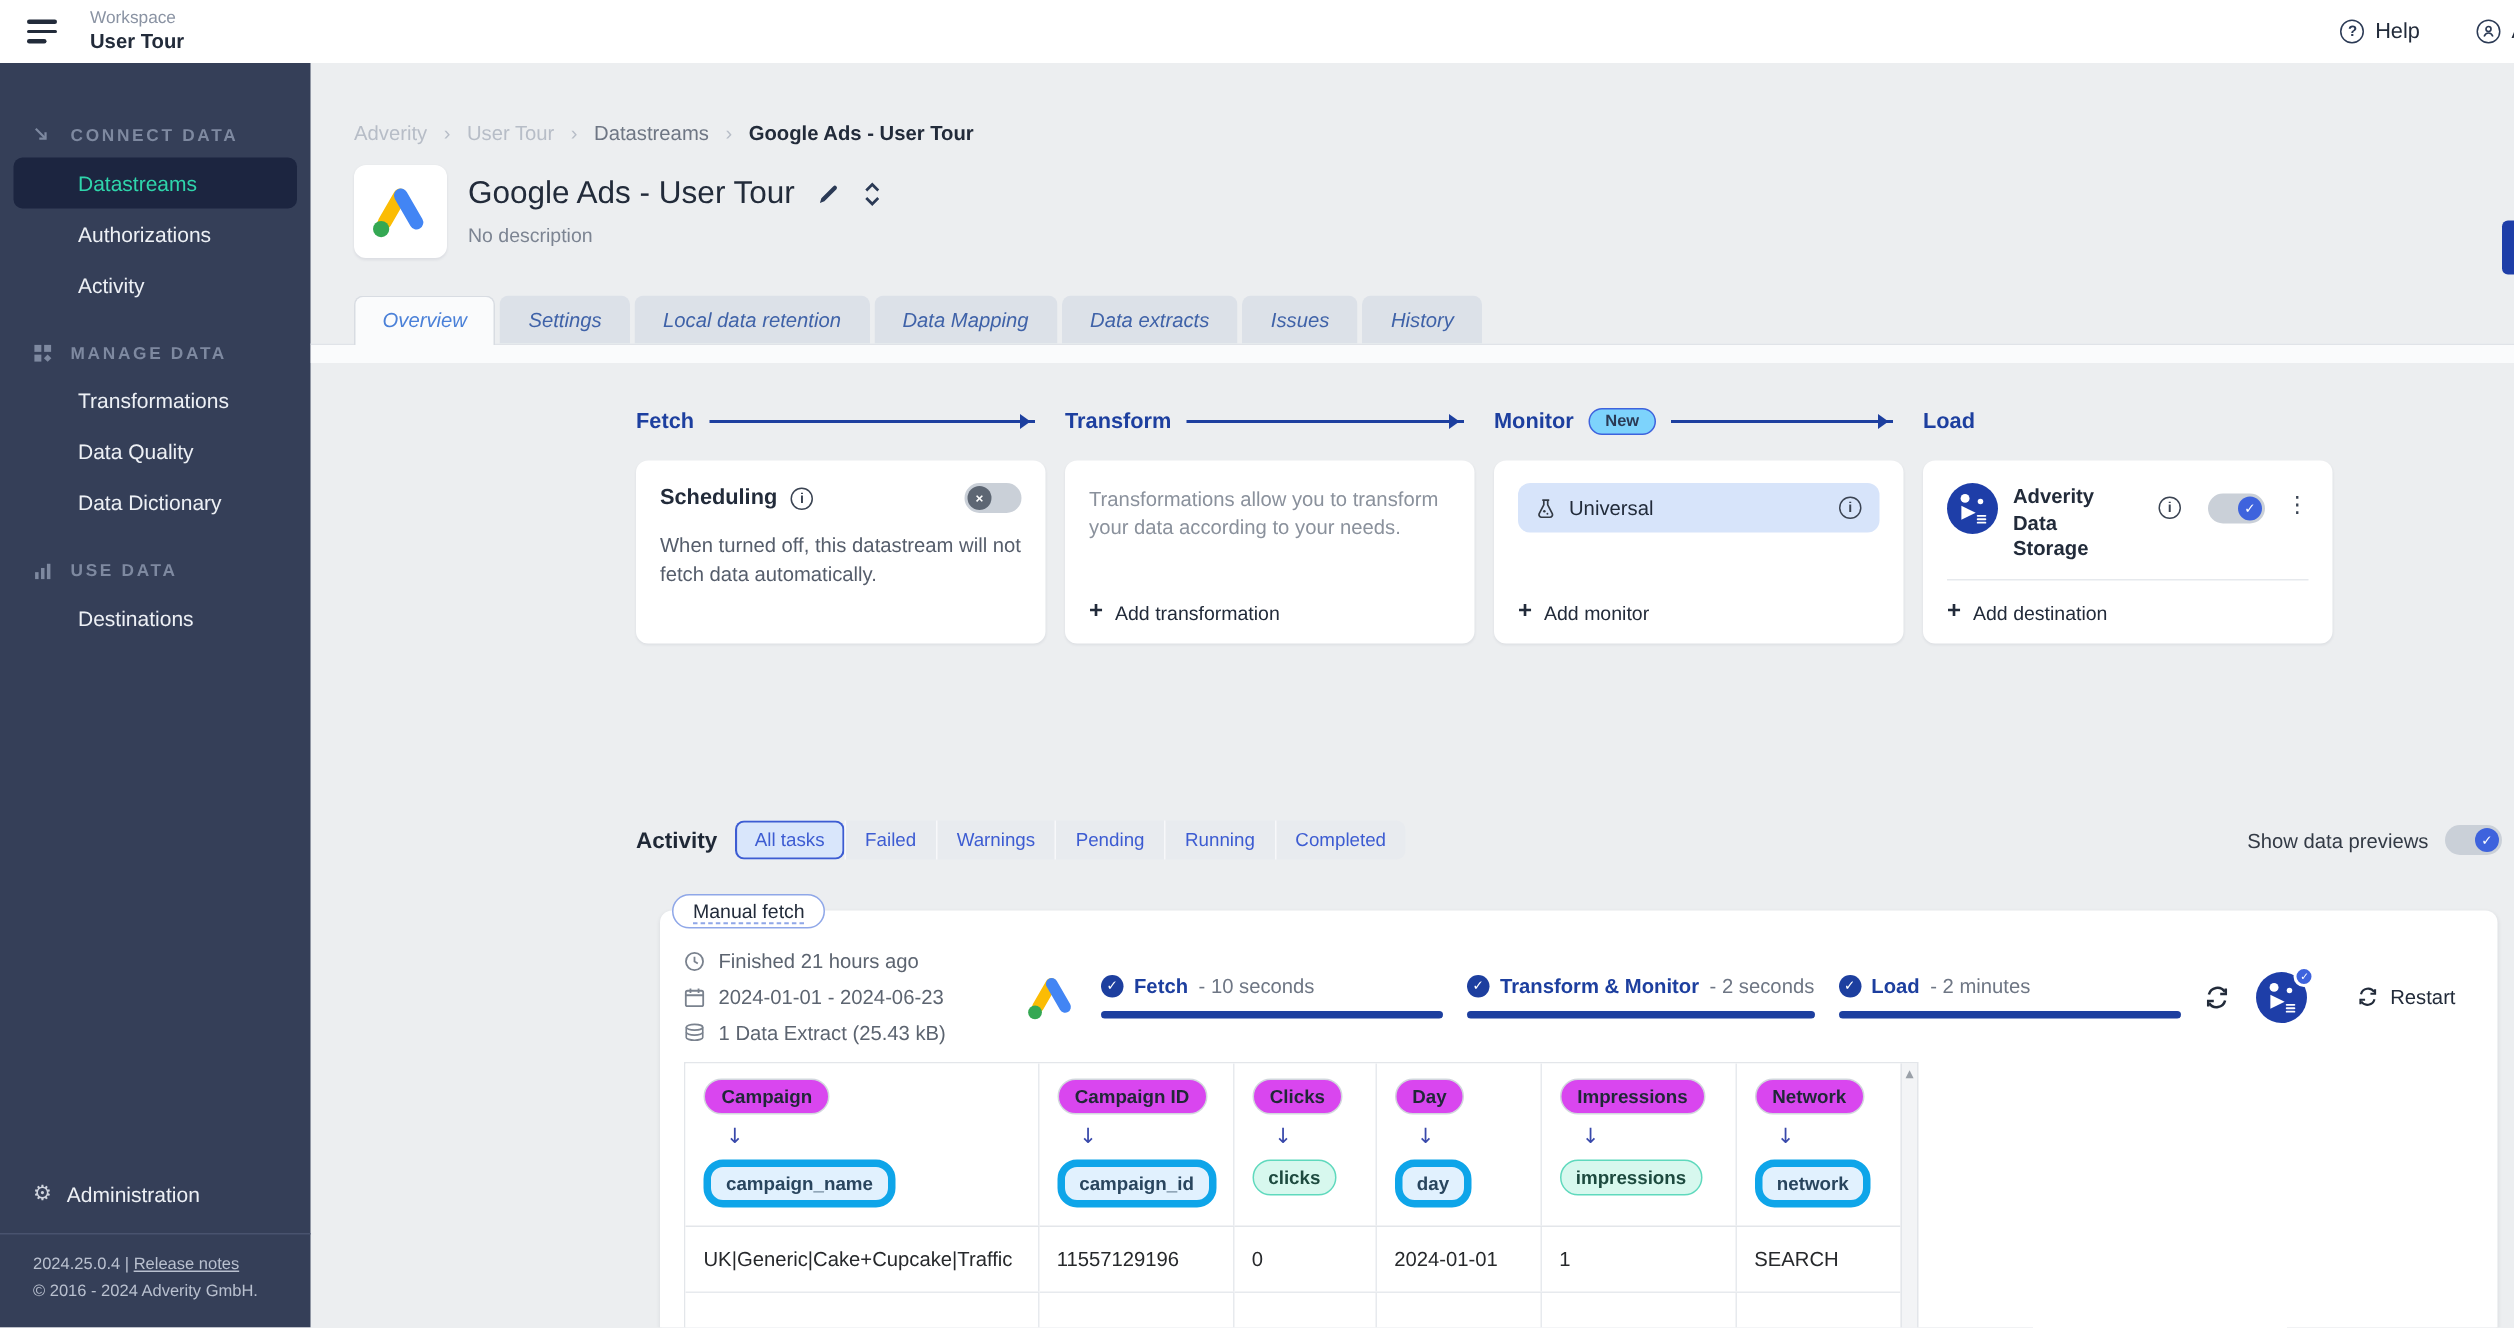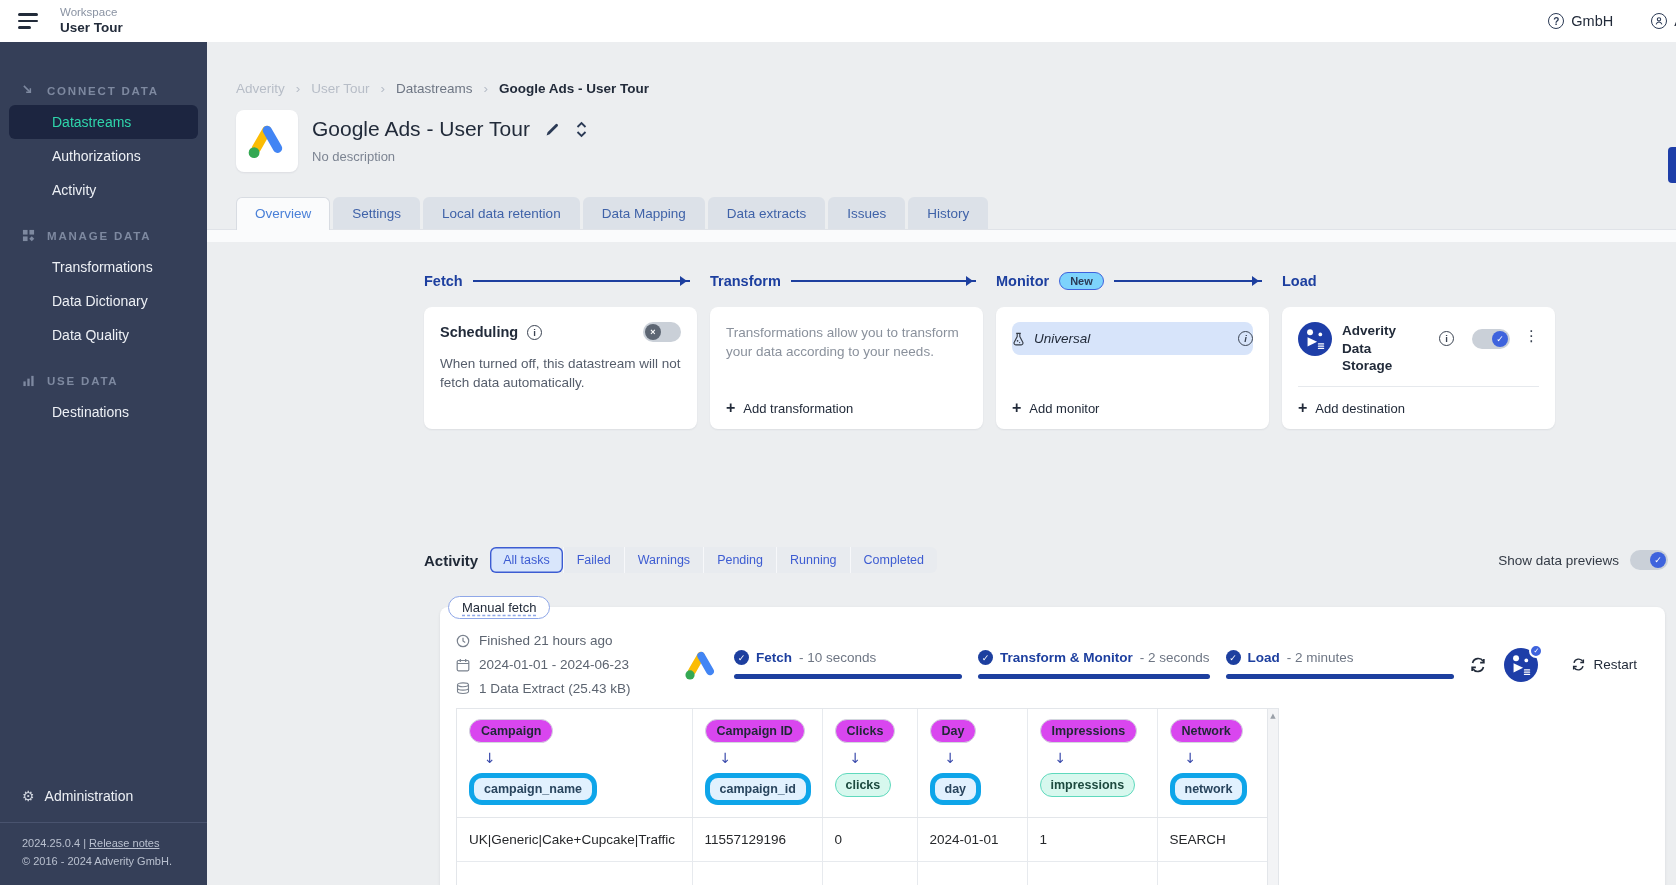--- a/index.html
+++ b/index.html
@@ -43,21 +43,21 @@
   .crumb.last { color:#222b3a; font-weight:bold; }
   .crumb-sep { margin:0 11px; color:#b7bdc7; }
 
   .page-head { display:flex; margin:14px 0 0 29px; gap:14px; }
   .logo-card { width:62px; height:62px; background:#fff; border-radius:8px; display:flex; align-items:center; justify-content:center; box-shadow:0 1px 2px rgba(20,30,60,.08); }
   .title-row { display:flex; align-items:center; gap:15px; margin-top:7px; }
   .page-title { font-size:21px; color:#222b3a; }
   .title-icon { cursor:pointer; display:inline-flex; }
   .desc { font-size:13px; color:#7c8492; margin-top:8px; }
 
-  .tabs { display:flex; gap:3px; margin:25px 0 0 29px; align-items:flex-end; }
+  .tabs { display:flex; gap:3px; margin:25px 0 0 29px; align-items:flex-end;font-style:italic; }
   .tab { padding:8px 18px; font-size:13.5px; color:#3f62a8; background:#dce1e8; border-radius:6px 6px 0 0; cursor:pointer; border:1px solid transparent; border-bottom:none; }
   .tab.active { background:#fafbfc; color:#4a80d8; border:1px solid #d8dce2; border-bottom:none; position:relative; z-index:2; margin-bottom:-1px; padding-bottom:9px; }
   .tab-underbar { height:13px; background:#fafbfc; border-top:1px solid #e0e3e8; }
 
   
   .flow { display:flex; gap:13px; margin:30px 0 0 217px; width:1131px; }
   .flow-seg { width:273px; display:flex; align-items:center; gap:10px; }
   .flow-label { font-size:14.5px; font-weight:bold; color:#1d3f9f; white-space:nowrap; }
   .flow-badge { font-size:11px; font-weight:bold; color:#2b3a55; border:1.5px solid #3e63dd; border-radius:11px; padding:2px 10px; background:#7dd3fc; }
   .flow-line { flex:1; height:2px; background:#1d3f9f; position:relative; margin-right:7px; }
@@ -71,21 +71,21 @@
   .info-icon { width:15px; height:15px; border:1.4px solid #3a4352; border-radius:50%; font-size:9.5px; display:inline-flex; align-items:center; justify-content:center; color:#3a4352; font-weight:bold; flex-shrink:0; cursor:pointer; }
   .spacer { flex:1; }
   .card-desc { font-size:13.5px; color:#555d6b; line-height:1.4; margin-top:13px; }
   .card-desc.muted { color:#8a919c; margin-top:2px; }
   .card-action { margin-top:auto; font-size:13px; color:#222b3a; display:flex; align-items:center; gap:8px; cursor:pointer; }
   .plus { font-size:16px; font-weight:bold; line-height:1; }
   .toggle { width:38px; height:20px; border-radius:10px; background:#cad0d8; position:relative; cursor:pointer; flex-shrink:0; }
   .toggle .knob { position:absolute; top:2px; width:16px; height:16px; border-radius:50%; display:flex; align-items:center; justify-content:center; font-size:9px; color:#fff; font-weight:bold; }
   .toggle.off .knob { left:2px; background:#5d6673; }
   .toggle.on .knob { right:2px; background:#3e63dd; }
-  .monitor-pill { display:flex; align-items:center; gap:9px; background:#d7e4fa; border-radius:8px; padding:9px 0; font-size:13.5px; color:#222b3a; cursor:pointer;font-style:italic; }
+  .monitor-pill { display:flex; align-items:center; gap:9px; background:#d7e4fa; border-radius:8px; padding:9px 12px; font-size:13.5px; color:#222b3a; cursor:pointer; }
   .load-head { display:flex; gap:10px; align-items:flex-start; }
   .load-name { font-size:13.5px; font-weight:bold; line-height:1.3; width:92px; color:#222b3a; }
   .load-logo { position:relative; width:34px; height:34px; flex-shrink:0; }
   .dots-v { font-size:15px; color:#3a4352; cursor:pointer; font-family:"DejaVu Sans",sans-serif; line-height:1; }
   .load-divider { border-top:1px solid #e6e9ed; margin-top:11px; }
 
   
   .activity-head { display:flex; align-items:center; margin:118px 0 0 217px; width:1244px; }
   .activity-title { font-size:15px; font-weight:bold; color:#1f2836; margin-right:12px; }
   .filters { display:flex; background:#e8ebef; border-radius:6px; }
@@ -141,21 +141,21 @@
       <i></i>
       <i></i>
     </div>
   <div class="ws">
     <div class="ws-label">Workspace</div>
     <div class="ws-name">User Tour</div>
   </div>
   <div class="topbar-right">
     <div class="top-item">
       <span class="icon-ring">?</span>
-      <span>GmbH</span>
+      <span>Help</span>
     </div>
     <div class="top-item account">
       <span class="icon-ring">
         <svg width="10" height="10" viewBox="0 0 12 12">
             <circle cx="6" cy="4" r="2" fill="none" stroke="#2b3a55" stroke-width="1.3"></circle>
             <path d="M2.5 10c.7-1.9 2-2.8 3.5-2.8s2.8.9 3.5 2.8" fill="none" stroke="#2b3a55" stroke-width="1.3"></path>
           </svg>
       </span>
       <span>Ad</span>
     </div>
@@ -181,22 +181,22 @@
       <div class="nav-head">
         <svg width="13" height="13" viewBox="0 0 14 14">
             <rect x="1" y="1" width="5" height="5" fill="#7e89a0"></rect>
             <rect x="8" y="1" width="5" height="5" fill="#7e89a0"></rect>
             <rect x="1" y="8" width="5" height="5" fill="#7e89a0"></rect>
             <rect x="8.6" y="8.6" width="3.8" height="3.8" fill="#7e89a0" transform="rotate(45 10.5 10.5)"></rect>
           </svg>
         <span>MANAGE DATA</span>
       </div>
       <div class="nav-item">Transformations</div>
+      <div class="nav-item">Data Quality</div>
       <div class="nav-item">Data Dictionary</div>
-      <div class="nav-item">Data Quality</div>
     </div>
     <div class="nav-section">
       <div class="nav-head">
         <svg width="13" height="13" viewBox="0 0 14 14">
             <rect x="1.5" y="8" width="2.5" height="5" fill="#7e89a0"></rect>
             <rect x="5.75" y="5" width="2.5" height="8" fill="#7e89a0"></rect>
             <rect x="10" y="2" width="2.5" height="11" fill="#7e89a0"></rect>
           </svg>
         <span>USE DATA</span>
       </div>

